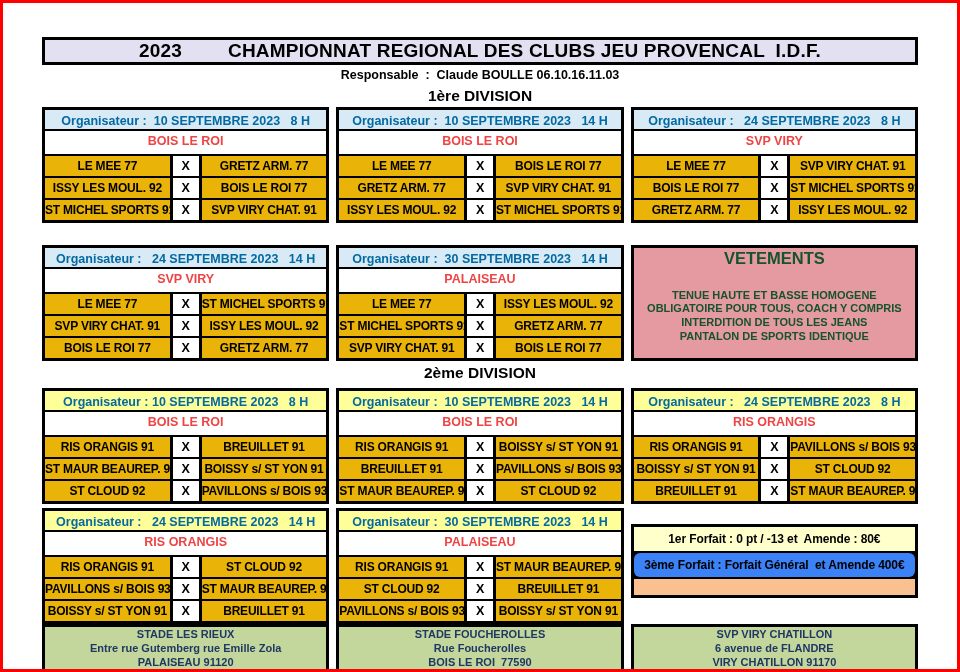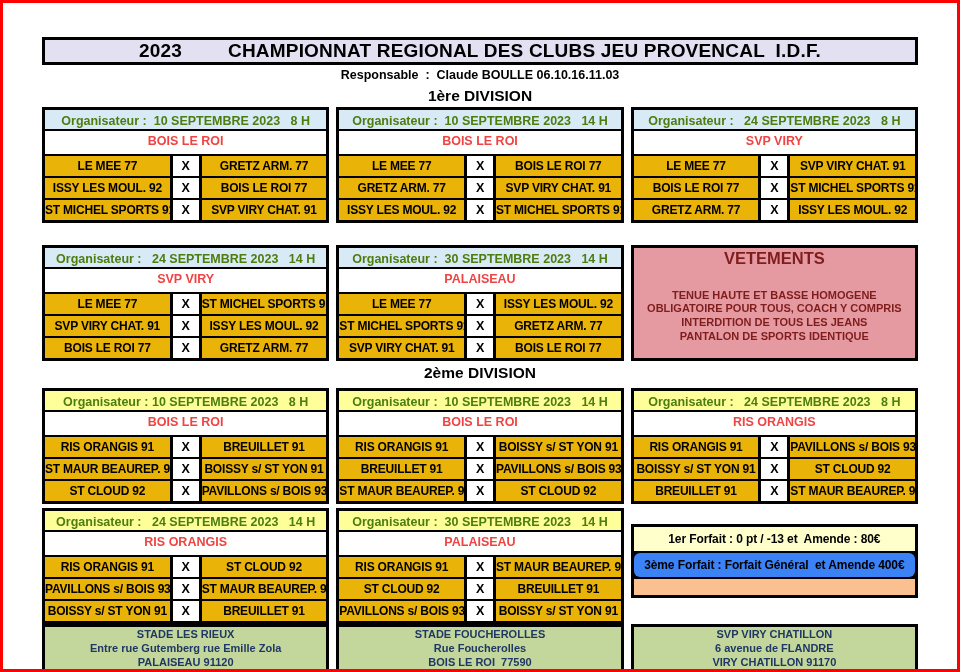--- a/index.html
+++ b/index.html
@@ -33,33 +33,33 @@
     column-gap:7px;
   }
   .gap-lg { margin-top:22px; }
   .gap-sm { margin-top:4px; }
   
   .block {
     height:116px; border:3px solid #000; background:#000;
     display:flex; flex-direction:column; gap:2px;
   }
   .brow { text-align:center; white-space:pre; overflow:hidden; }
-  .organizer { height:22px; line-height:22px; font-size:12.5px; color:#4d7c0f; }
+  .organizer { height:22px; line-height:22px; font-size:12.5px; color:#0369a1; }
   .venue { height:27px; line-height:20px; font-size:12.5px; background:#fff; color:#ef4444; }
   .match-row {
     height:20px; display:grid; grid-template-columns:1fr 26px 1fr;
     column-gap:3px; background:#000;
   }
   .cell { line-height:20px; text-align:center; white-space:nowrap; overflow:hidden; font-size:12px; letter-spacing:-0.2px; }
   .team { background:#eab308; color:#000; }
   .x-cell { background:#ffffff; color:#000; font-size:12.5px; }
   
   .vetements {
     border:3px solid #000; order:5; height:116px;
-    padding:1px 5px; text-align:center; color:#7f1d1d; overflow:hidden;
+    padding:1px 5px; text-align:center; color:#14532d; overflow:hidden;
   }
   .vetements .vt-title { font-size:16.5px; margin-top:0px; }
   .vetements p { font-size:11px; line-height:13px; margin-top:21px; }
   .vetements p.tight { margin-top:1px; }
   
   .col3stack { order:5; display:flex; flex-direction:column; height:116px; }
   .spacer-white { height:16px; background:#fff; }
   .forfait-box { border:3px solid #000; background:#000; display:flex; flex-direction:column; gap:2px; }
   .forfait-row { height:24px; line-height:24px; text-align:center; font-size:12px; letter-spacing:-0.1px; white-space:pre; overflow:hidden; color:#000; }
   .forfait-spacer { height:16px; }

